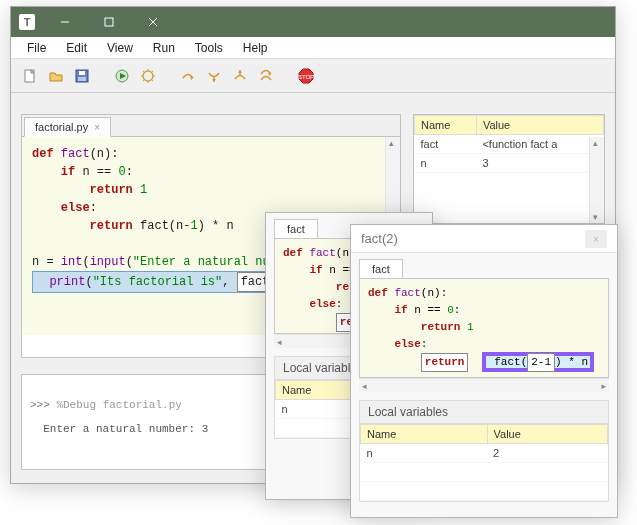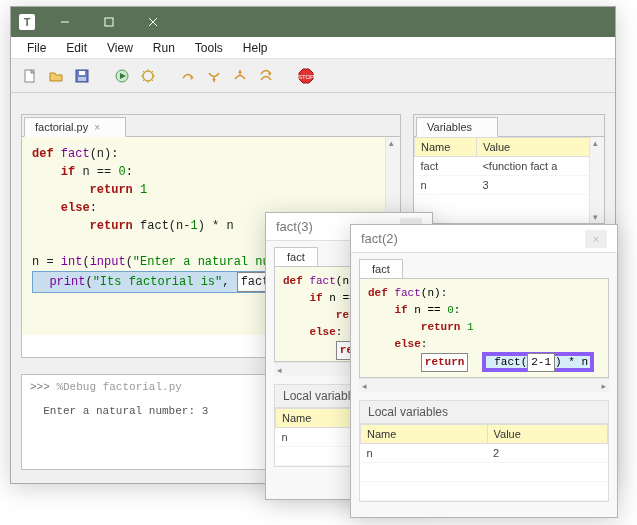--- a/index.html
+++ b/index.html
@@ -73,21 +73,21 @@
     border:1px solid #c0c0c0;
   }
   .panel-tabs {
     height:22px;
     background:#f0f0f0;
     display:flex;
     align-items:flex-end;
     border-bottom:1px solid #c0c0c0;
   }
   .panel-tab {
-    padding:3px 25px 3px 10px;
+    padding:3px 10px 3px 10px;
     background:#fcfcfc;
     border:1px solid #c0c0c0;
     border-bottom:1px solid #fcfcfc;
     margin-bottom:-1px;
     margin-left:2px;
     font-size:11px;
     color:#333;
     display:flex;
     align-items:center;
     gap:6px;
@@ -123,20 +123,21 @@
     background:#d6eef7;
     border:4px solid #8b5cf6;
     padding:0 2px;
   }
   .shell-body {
     font-family:"Consolas","Courier New",monospace;
     font-size:11px;
     padding:6px 8px;
     color:#555;
     background:#fff;
+    margin-top:18px;
   }
   .shell-body .prompt { color:#777; }
   .shell-body .cmd { color:#999; }
   .vars-table {
     width:100%;
     border-collapse:collapse;
     font-size:11px;
   }
   .vars-table th {
     text-align:left;
@@ -348,25 +349,20 @@
         <span class="prompt">&gt;&gt;&gt;</span> <span class="cmd">%Debug factorial.py</span><br><br>
         &nbsp;&nbsp;<span>Enter a natural number: 3</span>
       </div>
       <div class="v-scroll-ghost">
           <span class="chevron">▴</span>
           <span class="chevron">▾</span>
         </div>
     </div>
 
     <div class="panel" style="left:402px; top:20px; width:192px; height:110px;">
-      <div class="panel-tabs">
-        <div class="panel-tab">
-            <span>Variables</span>
-          </div>
-      </div>
       <table class="vars-table">
         <tbody>
             <tr>
           <th>Name</th>
           <th>Value</th>
         </tr>
         <tr>
           <td>fact</td>
           <td style="white-space:nowrap;overflow:hidden;">&lt;function fact a</td>
         </tr>
@@ -379,25 +375,20 @@
       <div class="v-scroll-ghost">
           <span class="chevron">▴</span>
           <span class="chevron">▾</span>
         </div>
     </div>
 
   </div>
 </div>
 
 <div class="float-window shadow" style="left:265px; top:212px; width:168px; height:288px;">
-  <div class="float-title">
-    <span>fact(3)</span>
-    <span class="spacer"></span>
-    <span class="float-close">×</span>
-  </div>
   <div class="float-body">
     <div class="inner-tab"><span>fact</span></div>
     <div class="inner-editor" style="height:96px; overflow:hidden;"><span class="kw">def</span><span class="fn"> fact</span><span>(n):</span>
     <span class="kw">if</span><span> n == 0</span>
         <span class="kw">return</span>
     <span class="kw">else</span><span>:</span>
         <span class="eval-box"><span class="kw">return</span></span></div>
     <div class="h-scroll-ghost">
         <span>◂</span>
         <span>▸</span>

